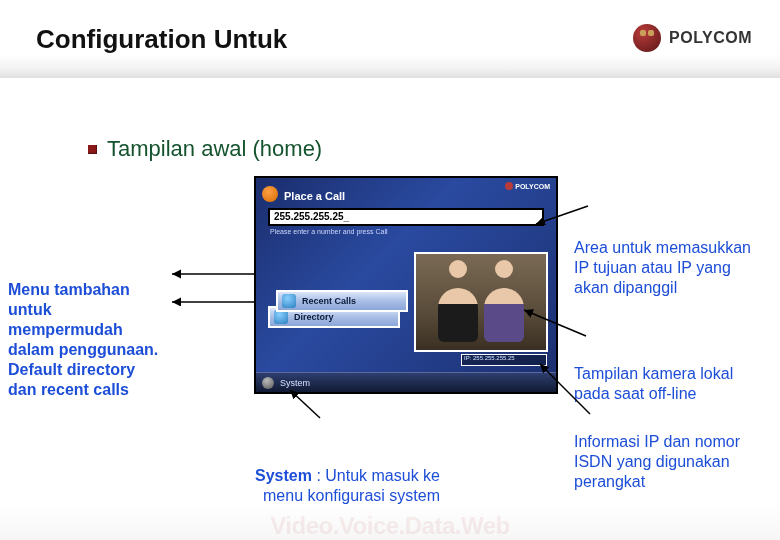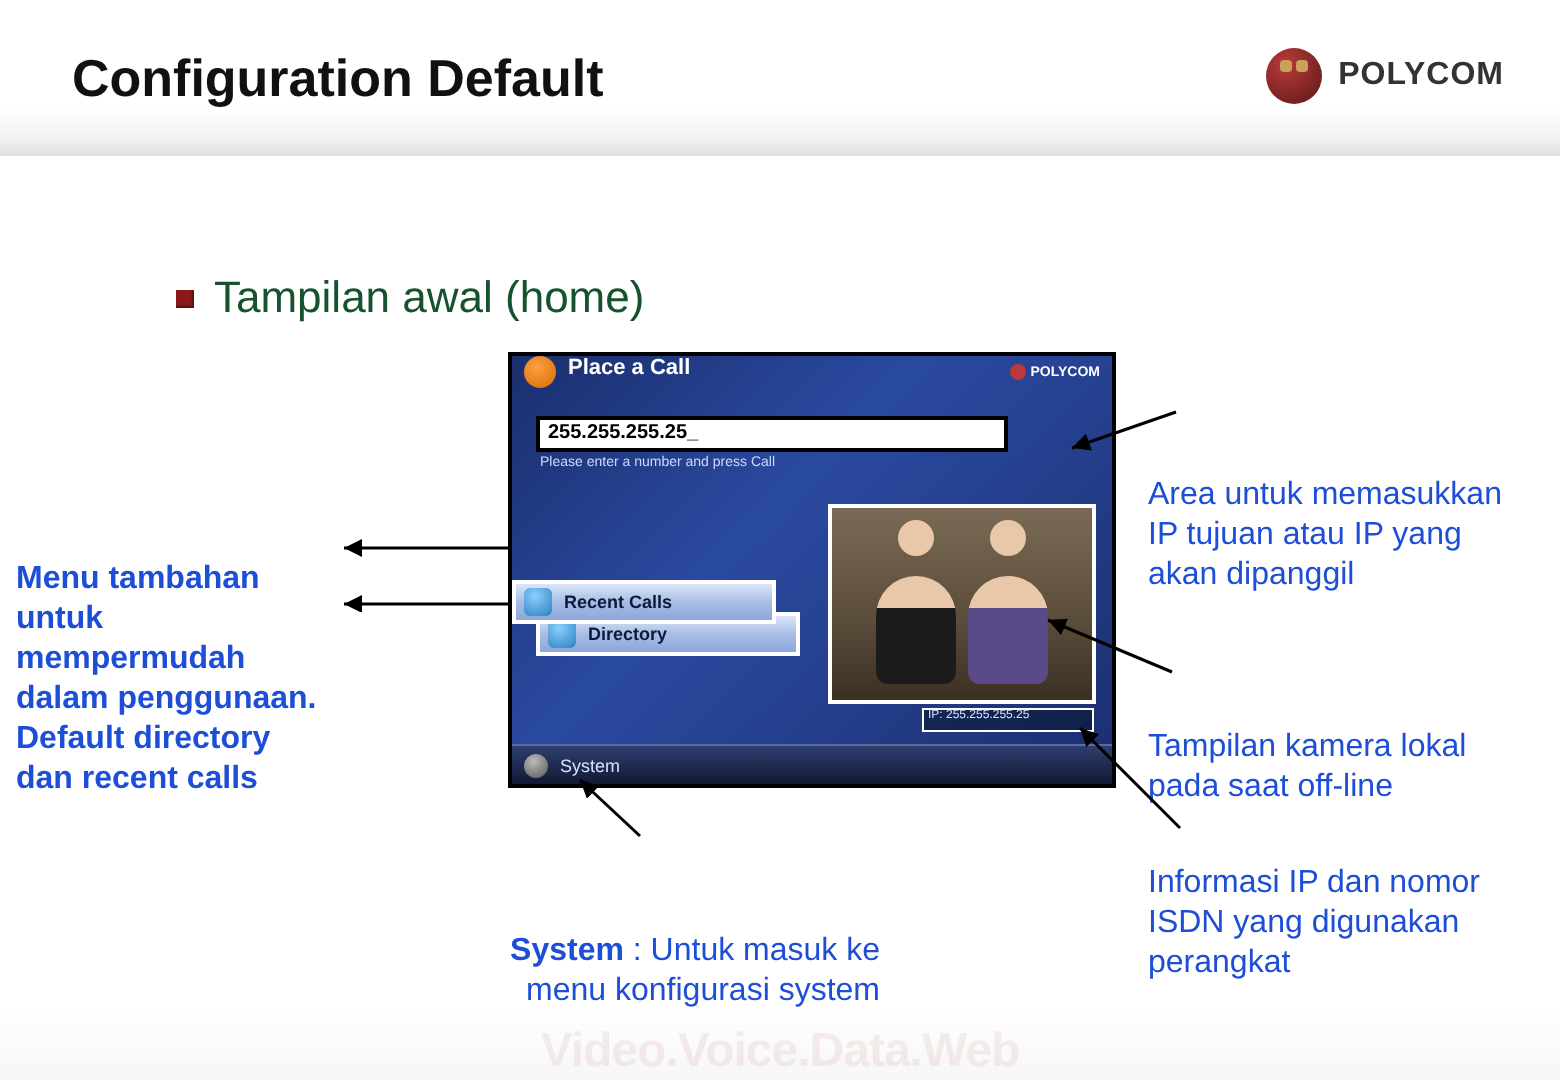--- a/index.html
+++ b/index.html
@@ -96,21 +96,21 @@
     height: 218px;
     box-sizing: border-box;
     border: 2px solid #000;
     background: #1e3a8a;
     background: linear-gradient(135deg, #1b2e6e 0%, #2a4aa0 40%, #1b2e6e 100%);
   }
   .dev-header {
     position: relative;
     height: 24px;
     display: flex;
-    align-items: flex-start;
+    align-items: flex-end;
     padding: 0 6px;
     color: #fff;
     font-size: 11px;
     font-weight: bold;
   }
   .dev-header .icon-people {
     width: 16px; height: 16px;
     border-radius: 50%;
     background: radial-gradient(circle at 40% 35%, #ff9f43, #d66b00);
     margin-right: 6px;
@@ -126,21 +126,21 @@
     color: #fff;
   }
   .dev-logo-mini .dot {
     width: 8px; height: 8px; border-radius: 50%;
     background: #b93a3a;
   }
   .ip-box {
     position: absolute;
     left: 12px;
     top: 30px;
-    width: 236px;
+    width: 276px;
     height: 18px;
     background: #fff;
     border: 2px solid #000;
     box-sizing: border-box;
     font-size: 10px;
     font-weight: bold;
     padding: 1px 4px;
     color: #000;
   }
   .ip-caption {
@@ -164,21 +164,21 @@
     font-size: 9px;
     font-weight: bold;
     color: #0c1a3a;
   }
   .menu-btn .ico {
     width: 14px; height: 14px;
     border-radius: 3px;
     background: radial-gradient(circle at 40% 30%, #8ad0ff, #2a7fbf);
   }
   .menu-dir    { left: 12px; top: 84px; margin-top: 44px; }
-  .menu-recent { left: 0; top: 112px; text-align: right; }
+  .menu-recent { left: 20px; top: 112px; text-align: right; }
   .camera {
     position: absolute;
     right: 8px;
     top: 74px;
     width: 134px;
     height: 100px;
     border: 2px solid #fff;
     box-sizing: border-box;
     background: linear-gradient(to bottom, #7a6a55 0%, #5a4c3a 60%, #3a2f22 100%);
     overflow: hidden;
@@ -253,21 +253,21 @@
     font-size: 24px;
     font-weight: 900;
     letter-spacing: -0.5px;
     color: rgba(180,40,40,0.08);
   }
 </style>
 </head>
 <body>
 
 <div class="header">
-  <div class="title">Configuration Default</div>
+  <div class="title">Configuration Untuk</div>
   <div class="logo">
     <div class="logo-icon"></div>
     <div class="logo-text">POLYCOM</div>
   </div>
 </div>
 
 <div class="bullet-row">
   <div class="bullet-square"></div>
   <div class="bullet-text">Tampilan awal (home)</div>
 </div>

